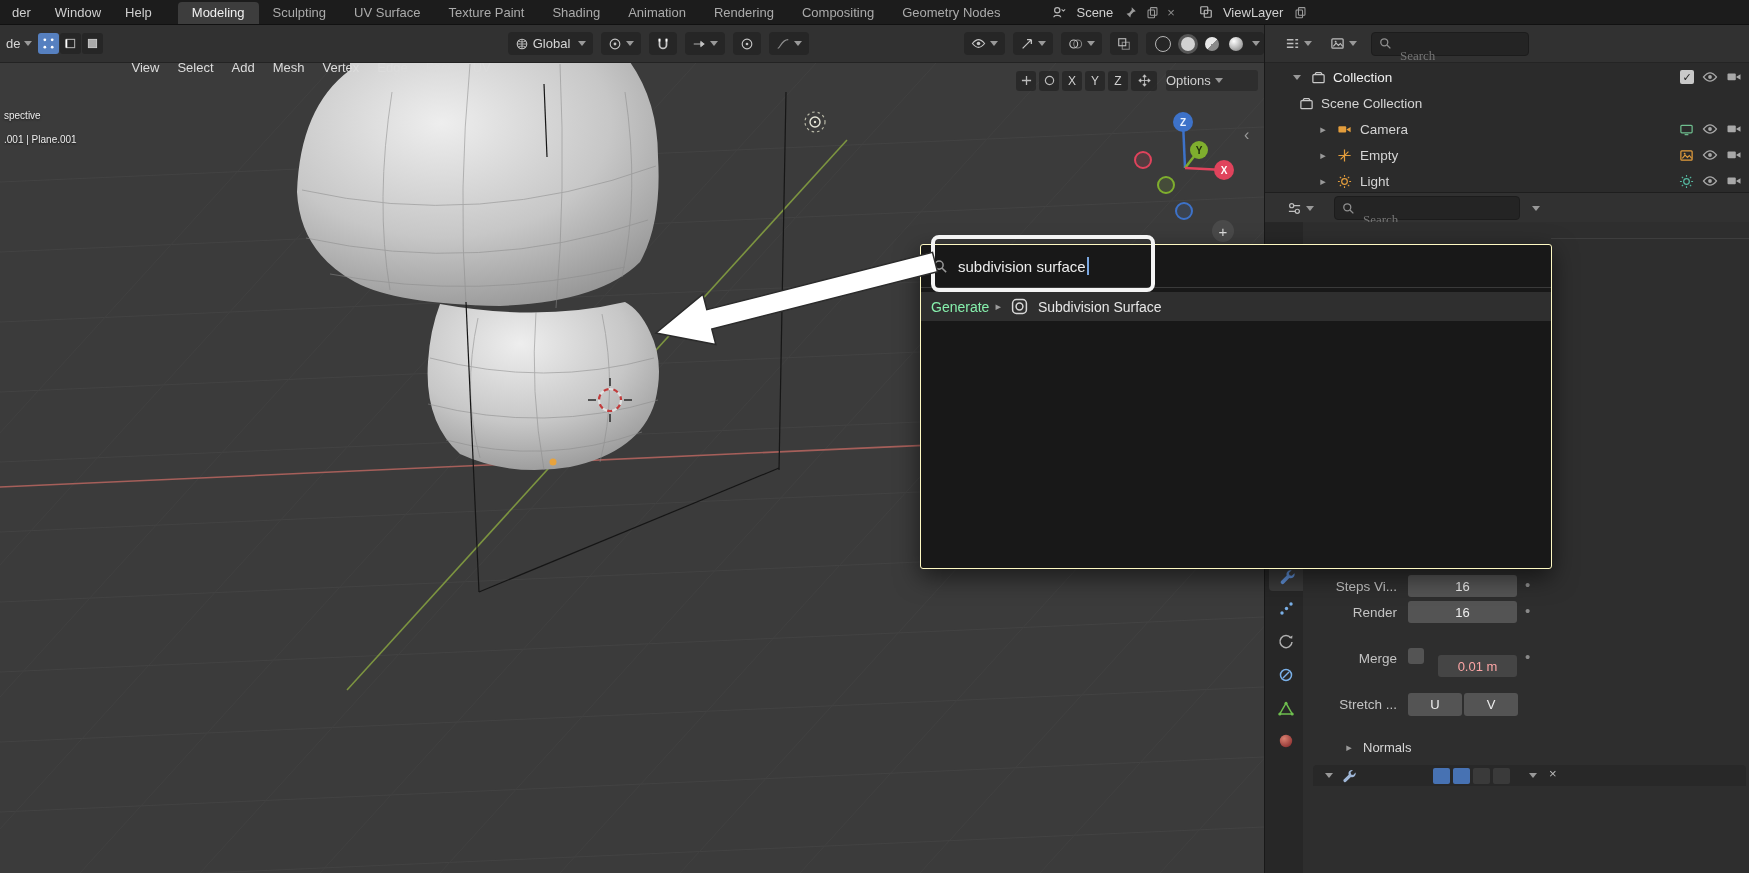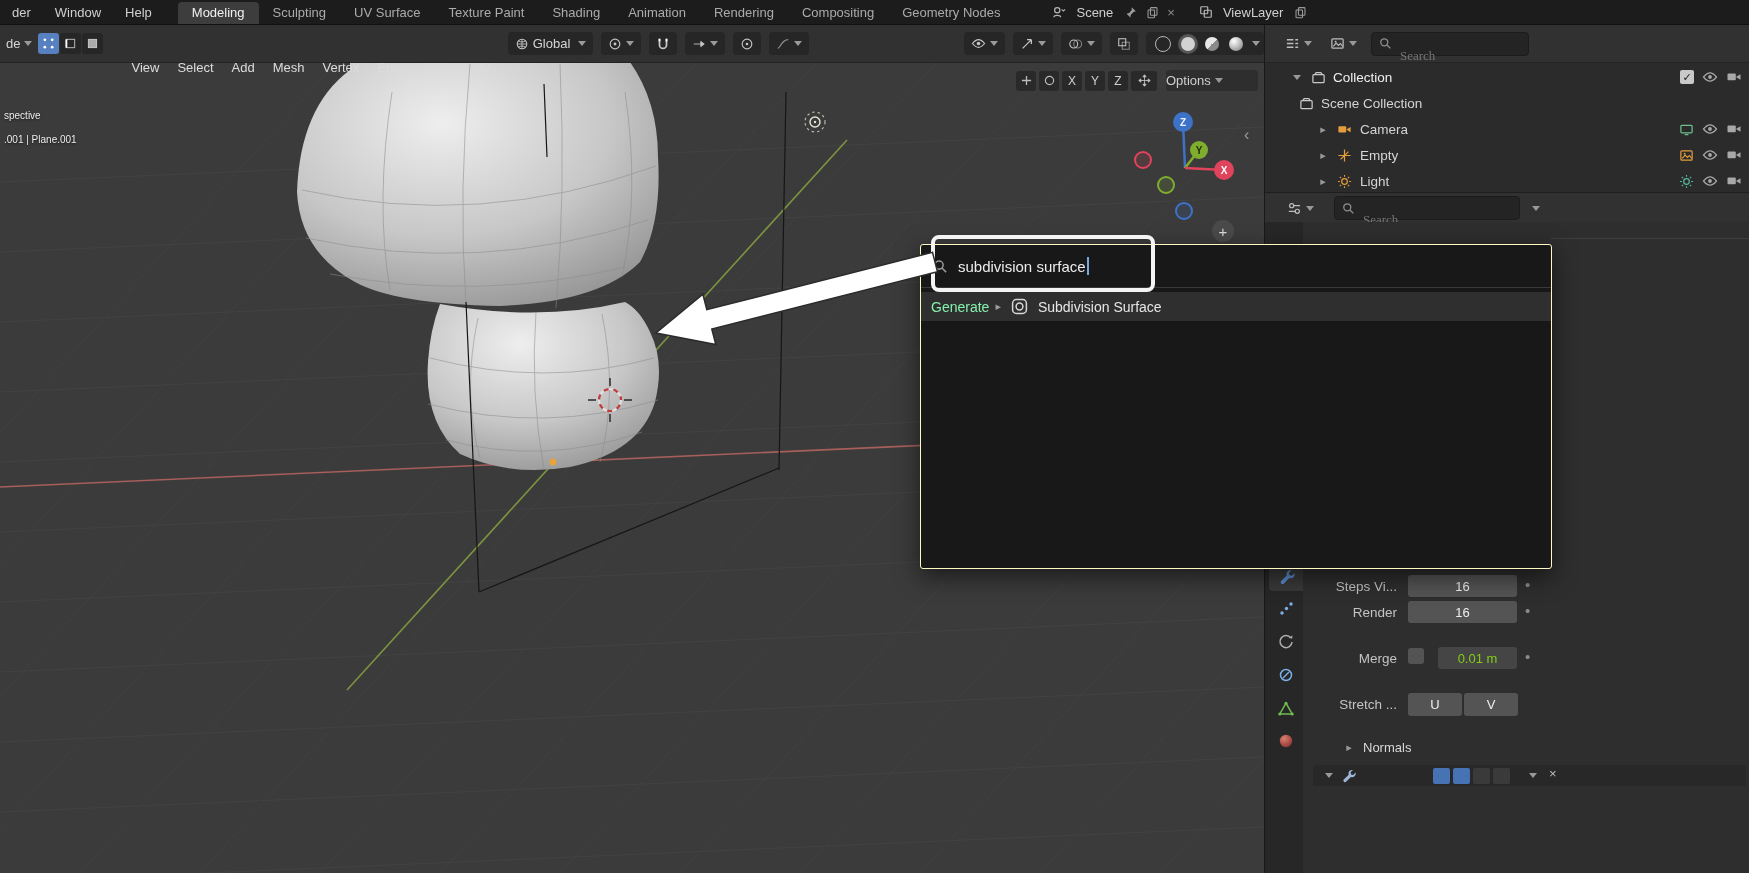--- a/index.html
+++ b/index.html
@@ -33,21 +33,21 @@
   .ol-right{position:absolute;right:8px;display:flex;align-items:center;gap:8px;color:#a8a8a8;}
   .tr-glyph{color:#9a9a9a;font-size:11px;width:12px;text-align:center;}
   .checkbox{width:14px;height:14px;background:#c9c9c9;border-radius:2px;color:#1d1d1d;font-size:11px;line-height:14px;text-align:center;font-weight:bold;}
   #props-header{left:0;top:167px;width:485px;height:30px;background:#313131;border-top:1px solid #1e1e1e;border-bottom:1px solid #242424;display:flex;align-items:center;}
   #props-area{left:0;top:197px;width:485px;height:651px;background:#2e2e2e;}
   #tabstrip{position:absolute;left:0;top:0;width:38px;height:651px;background:#272727;}
   .tabbtn{width:34px;height:30px;margin:3px 0 3px 4px;display:flex;align-items:center;justify-content:center;border-radius:4px 0 0 4px;}
   .tabbtn.active{background:#3a3a3a;}
   .plabel{position:absolute;text-align:right;color:#c3c3c3;font-size:13.5px;}
   .valbox{position:absolute;background:#545454;border-radius:3px;color:#eee;text-align:center;font-size:13px;display:flex;align-items:center;justify-content:center;}
-  .valbox.disabled{background:#454545;color:#84cc16;}
+  .valbox.disabled{background:#454545;color:#fca5a5;margin-top:8px;}
   .pdot{position:absolute;color:#8a8a8a;font-size:15px;}
   
   #viewport{left:0;top:62px;width:1264px;height:811px;background:#3b3b3b;overflow:hidden;}
   .ov-text{color:#ececec;font-size:10px;text-shadow:0 1px 2px rgba(0,0,0,.6);}
   .axbtn{width:20px;height:20px;border-radius:3px;background:#262626cc;color:#d0d0d0;display:flex;align-items:center;justify-content:center;font-size:12px;}
   .gball{position:absolute;border-radius:50%;display:flex;align-items:center;justify-content:center;font-size:10px;font-weight:bold;}
   
   #popup{left:920px;top:244px;width:630px;height:323px;background:#181818;border:1px solid #fef9c3;border-radius:3px;box-shadow:0 8px 24px rgba(0,0,0,.55);z-index:50;}
   #popup-search{height:42px;border-bottom:1px solid #3a3a3a;display:flex;align-items:center;padding:0 12px;}
   #popup-search .q{color:#ececec;font-size:15px;margin-left:10px;}

